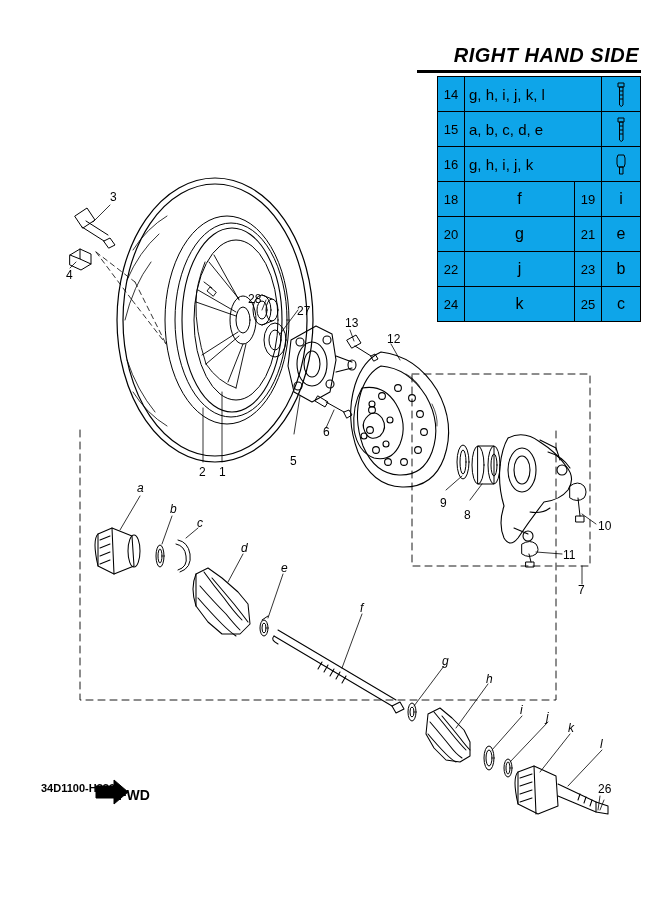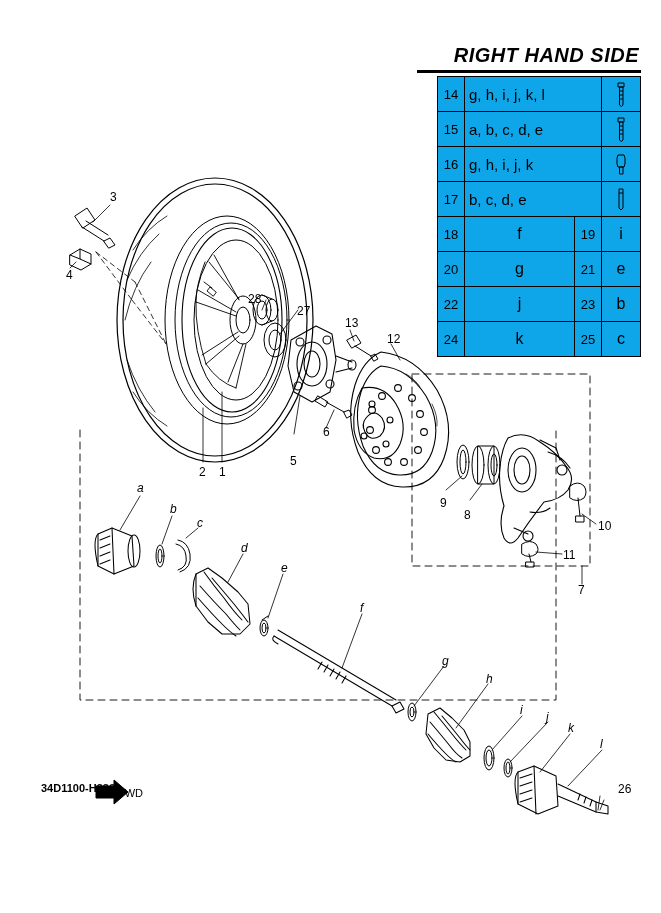--- a/index.html
+++ b/index.html
@@ -36,21 +36,21 @@
 
   
   .ic { display:block; margin:0 auto; }
 
   
   .lbl {
     position:absolute; font-size:12px; line-height:12px; white-space:nowrap;
   }
   .lbl.ital { font-style:italic; }
   .fwd-txt {
-    position:absolute; left:118px; top:787px; font-size:11px; font-weight:normal;
+    position:absolute; left:118px; top:787px; font-size:14px; font-weight:bold;
   }
   .docid {
     position:absolute; left:41px; top:782px; font-size:11px; font-weight:bold;
   }
 </style>
 </head>
 <body>
 
 <div class="diagram">
 
@@ -381,30 +381,20 @@
           </svg>
         </td>
       </tr>
       <tr>
         <td class="num">16</td>
         <td class="letters" colspan="2">g, h, i, j, k</td>
         <td class="icon">
           <svg class="ic" width="14" height="26" viewBox="0 0 14 26" fill="none" stroke="#000" stroke-width="1">
             <path d="M4 4 h6 l1 3 v6 l-1 3 h-6 l-1 -3 v-6 z"></path>
             <path d="M5.5 16 h3.5 v7 h-3.5 z"></path>
-          </svg>
-        </td>
-      </tr>
-      <tr>
-        <td class="num">17</td>
-        <td class="letters" colspan="2">b, c, d, e</td>
-        <td class="icon">
-          <svg class="ic" width="14" height="26" viewBox="0 0 14 26" fill="none" stroke="#000" stroke-width="1">
-            <path d="M5 3 h4 v19 l-2 2 l-2 -2 z"></path>
-            <path d="M5 7 h4"></path>
           </svg>
         </td>
       </tr>
       <tr>
         <td class="num">18</td>
         <td class="val">f</td>
         <td class="num">19</td>
         <td class="val">i</td>
       </tr>
       <tr>
@@ -436,21 +426,21 @@
   <div class="lbl" style="left:297px; top:305px;">27</div>
   <div class="lbl" style="left:290px; top:455px;">5</div>
   <div class="lbl" style="left:323px; top:426px;">6</div>
   <div class="lbl" style="left:345px; top:317px;">13</div>
   <div class="lbl" style="left:387px; top:333px;">12</div>
   <div class="lbl" style="left:440px; top:497px;">9</div>
   <div class="lbl" style="left:464px; top:509px;">8</div>
   <div class="lbl" style="left:598px; top:520px;">10</div>
   <div class="lbl" style="left:563px; top:549px;">11</div>
   <div class="lbl" style="left:578px; top:584px;">7</div>
-  <div class="lbl" style="left:598px; top:783px;margin-left:20px;">26</div>
+  <div class="lbl" style="left:598px; top:783px;">26</div>
 
   <div class="lbl ital" style="left:137px; top:482px;">a</div>
   <div class="lbl ital" style="left:170px; top:503px;">b</div>
   <div class="lbl ital" style="left:197px; top:517px;">c</div>
   <div class="lbl ital" style="left:241px; top:542px;">d</div>
   <div class="lbl ital" style="left:281px; top:562px;">e</div>
   <div class="lbl ital" style="left:360px; top:602px;">f</div>
   <div class="lbl ital" style="left:442px; top:655px;">g</div>
   <div class="lbl ital" style="left:486px; top:673px;">h</div>
   <div class="lbl ital" style="left:520px; top:704px;">i</div>

